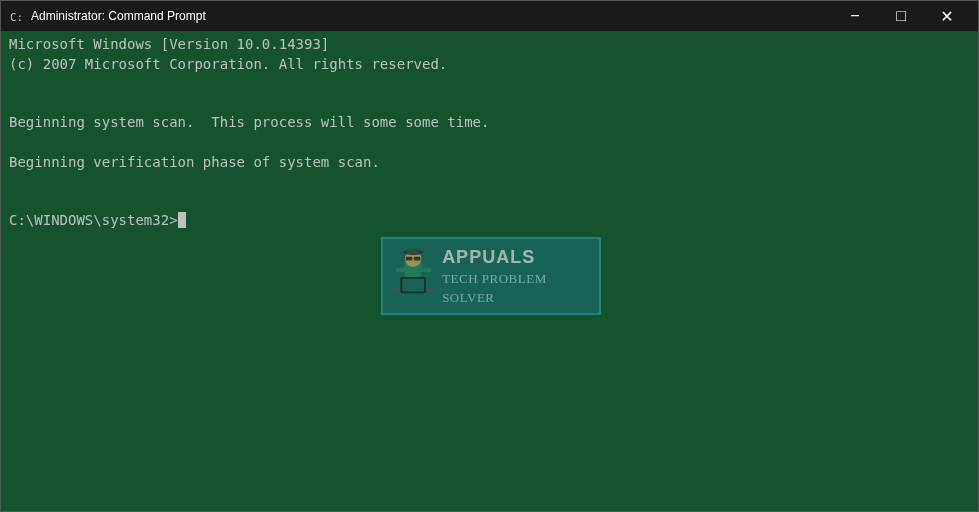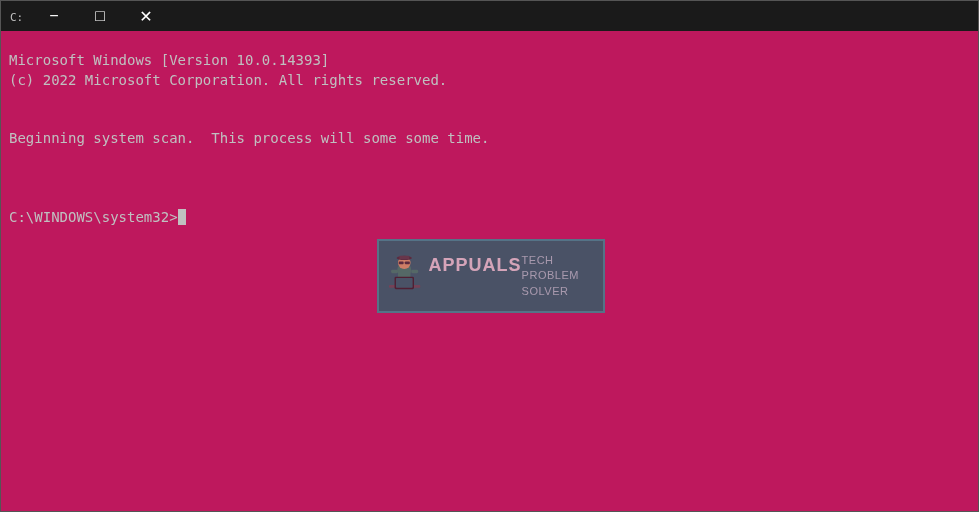--- a/index.html
+++ b/index.html
@@ -74,25 +74,25 @@
       font-size: 16px;
       cursor: pointer;
       display: flex;
       align-items: center;
       justify-content: center;
       font-family: 'Segoe UI Symbol', sans-serif;
     }
 
     .console {
       flex: 1;
-      background: #be185d;
+      background: #14532d;
       color: #c0c0c0;
       font-family: 'Consolas', 'Lucida Console', monospace;
       font-size: 14px;
-      padding: 20px 8px;
+      padding: 4px 8px;
       overflow: hidden;
       line-height: 1.4;
       position: relative;
     }
 
     .console-line {
       white-space: pre;
       display: block;
     }
 
@@ -138,66 +138,68 @@
     }
 
     .watermark-top {
       display: flex;
       align-items: center;
       gap: 8px;
     }
 
     .watermark-text-group {
       display: flex;
-      flex-direction: row;
+      flex-direction: column;
       align-items: flex-start;
     }
 
     .watermark-brand {
       font-family: 'Segoe UI', sans-serif;
       font-size: 18px;
       font-weight: bold;
       color: #e0e0e0;
       letter-spacing: 1px;
     }
 
     .watermark-sub {
-      font-family: Liberation Sans, sans-serif;
-      font-size: 11px;
+      font-family: Liberation Serif, serif;
+      font-size: 13px;
       color: #a0d0d0;
       letter-spacing: 0.5px;
       text-transform: uppercase;
     }
   </style>
 </head>
 <body>
 
 <div class="window">
 
   <div class="title-bar">
     <div class="title-bar-icon">
       <svg viewBox="0 0 16 16" fill="none" xmlns="http://www.w3.org/2000/svg">
         <rect width="16" height="16" fill="#1a1a1a"></rect>
         <text x="1" y="13" font-size="11" fill="#c0c0c0" font-family="monospace">C:</text>
       </svg>
     </div>
+    <span class="title-bar-text">Administrator: Command Prompt</span>
     <div class="title-bar-controls">
       <button class="title-btn minimize">−</button>
       <button class="title-btn maximize">□</button>
       <button class="title-btn close">✕</button>
     </div>
   </div>
 
   <div class="console">
     <span class="console-line">Microsoft Windows [Version 10.0.14393]</span>
-    <span class="console-line">(c) 2022 Microsoft Corporation. All rights reserved.</span>
+    <span class="console-line">(c) 2007 Microsoft Corporation. All rights reserved.</span>
     <span class="console-line empty"></span>
     <span class="console-line empty"></span>
     <span class="console-line">Beginning system scan.  This process will some some time.</span>
     <span class="console-line empty"></span>
+    <span class="console-line">Beginning verification phase of system scan.</span>
     <span class="console-line empty"></span>
     <span class="console-line empty"></span>
     <span class="console-line">C:\WINDOWS\system32&gt;<span class="cursor"></span></span>
 
     <div class="watermark">
       <div class="watermark-inner">
         <div class="watermark-top">
 
           <svg width="45" height="58" viewBox="0 0 45 58">
 

